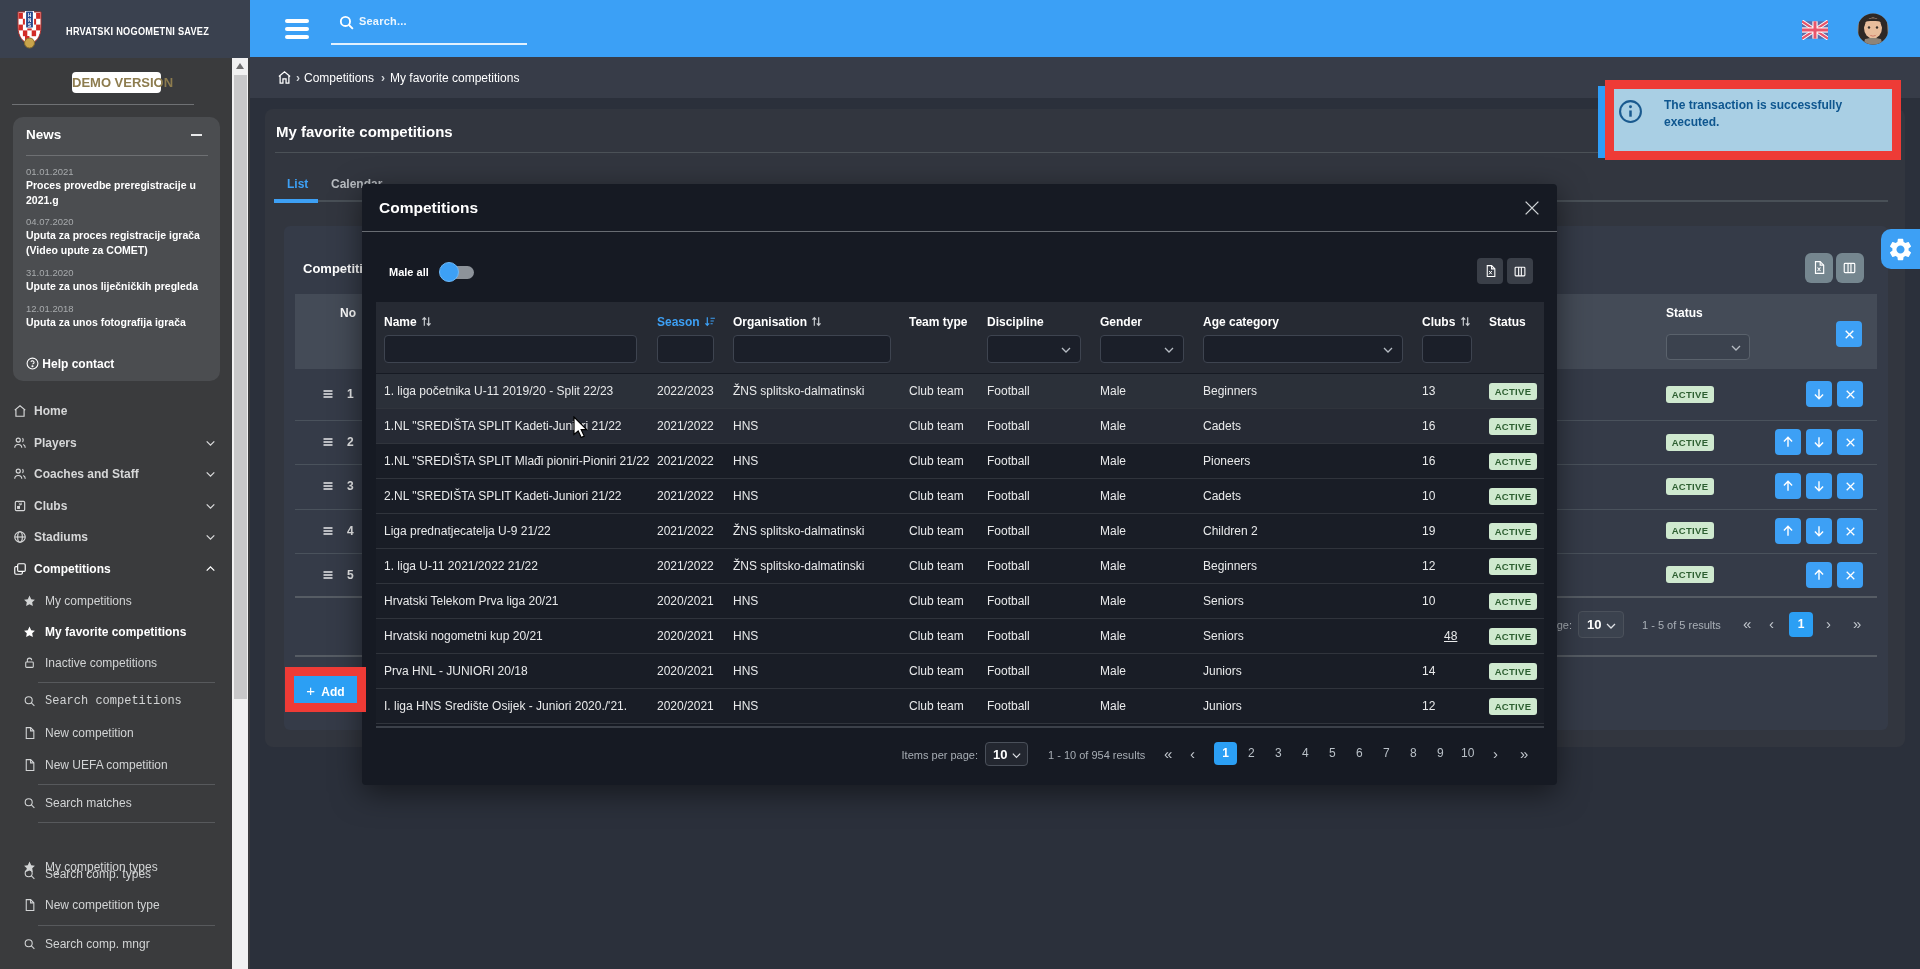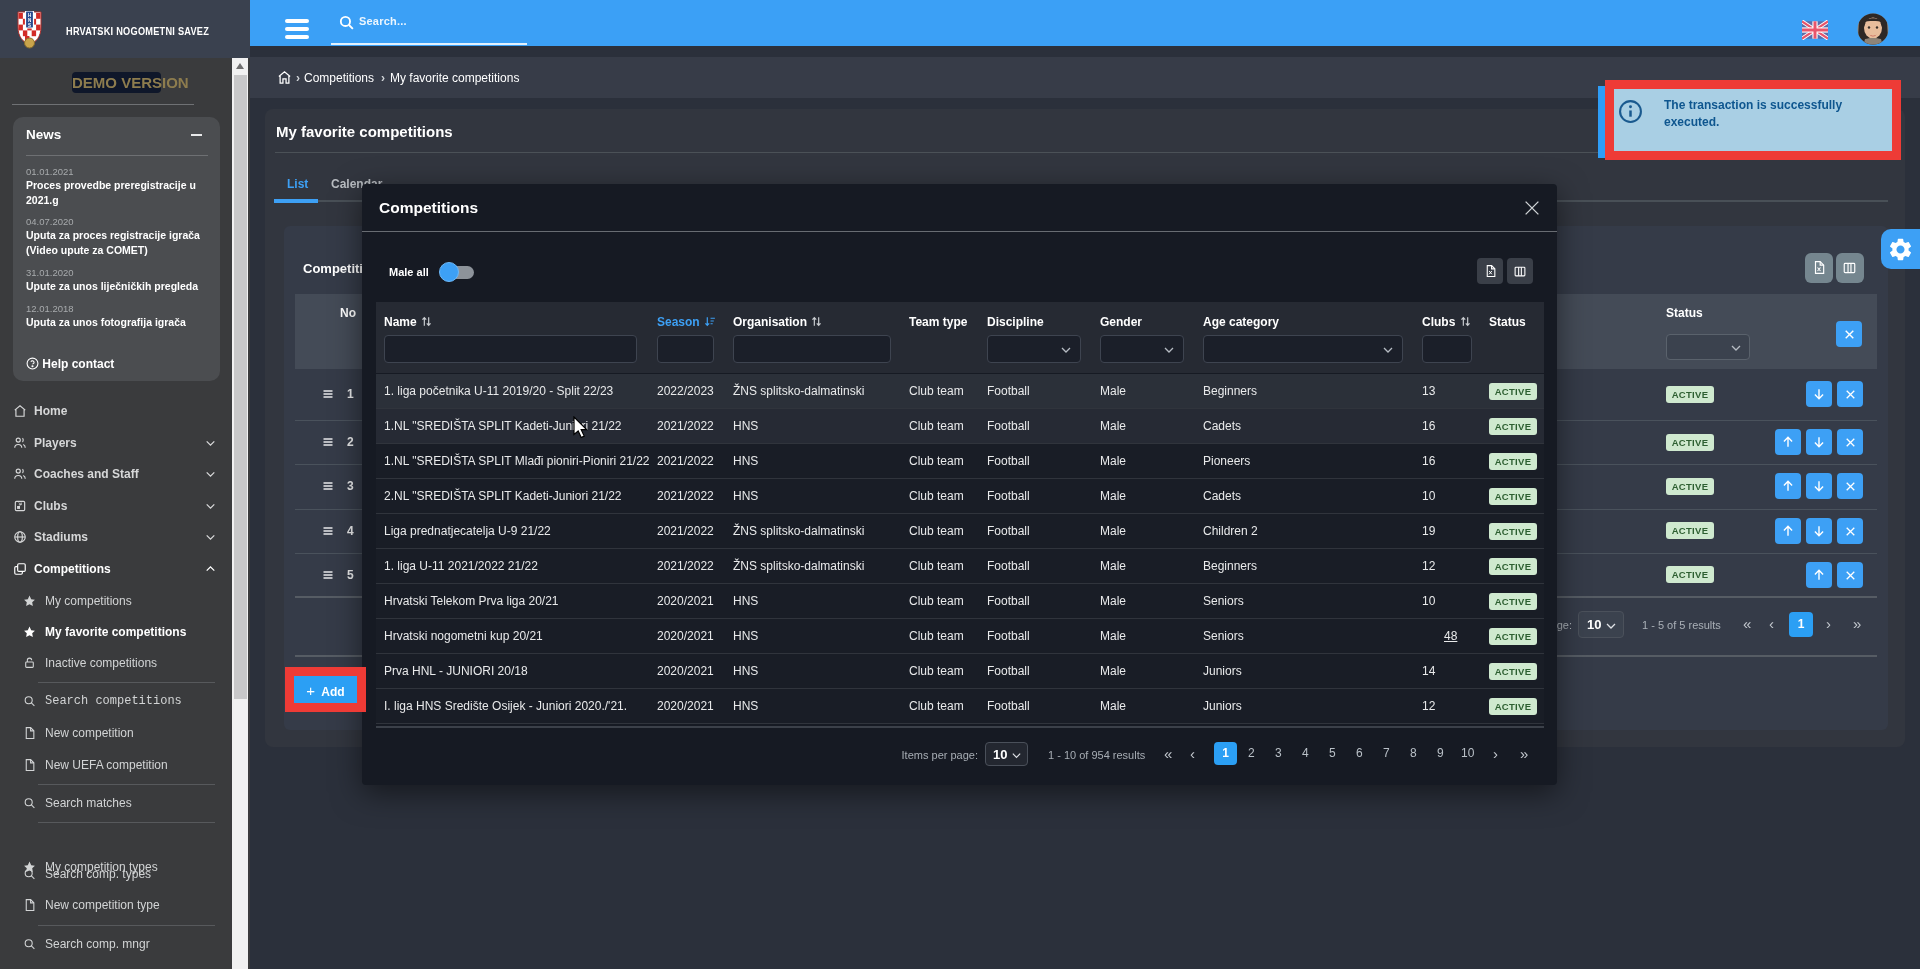--- a/index.html
+++ b/index.html
@@ -2,21 +2,21 @@
 <html><head>
 <meta charset="utf-8">
 <style>
 *{margin:0;padding:0;box-sizing:border-box;}
 html,body{width:1920px;height:969px;overflow:hidden;}
 body{font-family:"Liberation Sans",sans-serif;background:#2b303b;position:relative;}
 
 #sidebar{position:absolute;left:0;top:0;width:250px;height:969px;background:#3a3b3d;}
 #sidehead{position:absolute;left:0;top:0;width:250px;height:58px;background:#3a414f;}
 #sidehead .brand{position:absolute;left:66px;top:25px;color:#fff;font-size:11.5px;font-weight:bold;letter-spacing:.3px;transform:scaleX(.8);transform-origin:0 50%;white-space:nowrap;}
-#demobadge{position:absolute;left:72px;top:72px;width:89px;height:21px;background:#0f172a;border-radius:4px;color:#8d7c4e;font-size:15px;font-weight:bold;text-align:center;line-height:21px;white-space:nowrap;}
+#demobadge{position:absolute;left:72px;top:72px;width:89px;height:21px;background:#ffffff;border-radius:4px;color:#8d7c4e;font-size:13px;font-weight:bold;text-align:center;line-height:21px;white-space:nowrap;}
 .sep-side{position:absolute;left:12px;top:104px;width:182px;height:1px;background:#6f7174;}
 #newscard{position:absolute;left:13px;top:117px;width:207px;height:264px;background:#4b4d50;border-radius:10px;}
 #newscard .nt{position:absolute;left:13px;top:10px;font-size:13.5px;font-weight:bold;color:#fff;}
 #newscard .minus{position:absolute;right:18px;top:17px;width:11px;height:2px;background:#e8e9ea;}
 #newscard .nsep{position:absolute;left:13px;top:38px;width:182px;height:1px;background:#6e7073;}
 .ndate{position:absolute;left:13px;color:#a8abad;font-size:9.5px;}
 .nitem{position:absolute;left:13px;width:182px;color:#fff;font-size:10.5px;font-weight:bold;line-height:15px;}
 #help{position:absolute;left:13px;top:240px;color:#fff;font-size:12px;font-weight:bold;}
 
 .mi{position:absolute;left:0;width:232px;height:32px;color:#d6d7d8;font-size:12px;font-weight:bold;}
@@ -24,21 +24,21 @@
 .mi svg{position:absolute;left:13px;top:50%;transform:translateY(-50%);}
 .mi .chev{position:absolute;left:204px;top:50%;transform:translateY(-50%);}
 .smi{position:absolute;left:0;width:232px;height:31px;color:#d2d4d5;font-size:12px;font-weight:normal;}
 .smi .t{position:absolute;left:45px;top:50%;transform:translateY(-50%);}
 .smi svg{position:absolute;left:23px;top:50%;transform:translateY(-50%);}
 .mdiv{position:absolute;left:38px;width:177px;height:1px;background:#57595c;}
 
 #sbtrack{position:absolute;left:232px;top:58px;width:16px;height:911px;background:#f1f1f1;}
 #sbthumb{position:absolute;left:1.5px;top:17px;width:13px;height:624px;background:#c8c8c9;}
 
-#topbar{position:absolute;left:250px;top:0;width:1670px;height:46px;background:#3ba0f6;}
+#topbar{position:absolute;left:250px;top:0;width:1670px;height:57px;background:#3ba0f6;}
 #burger div{position:absolute;left:35px;width:24px;height:4px;background:#fff;border-radius:2px;}
 #searchtxt{position:absolute;left:109px;top:15px;color:rgba(255,255,255,.9);font-size:11px;font-weight:bold;letter-spacing:.2px;}
 #searchline{position:absolute;left:81px;top:43px;width:196px;height:2px;background:rgba(255,255,255,.85);}
 
 #crumb{position:absolute;left:250px;top:57px;width:1670px;height:41px;background:#373c48;color:#fff;font-size:12px;}
 #crumb span{position:absolute;top:14px;}
 
 #panel{position:absolute;left:265px;top:109px;width:1640px;height:638px;background:#32363f;border-radius:8px;}
 #ptitle{position:absolute;left:276px;top:123px;font-size:15px;font-weight:bold;color:#fff;}
 #psep{position:absolute;left:275px;top:152px;width:1613px;height:1px;background:#4b5157;}

